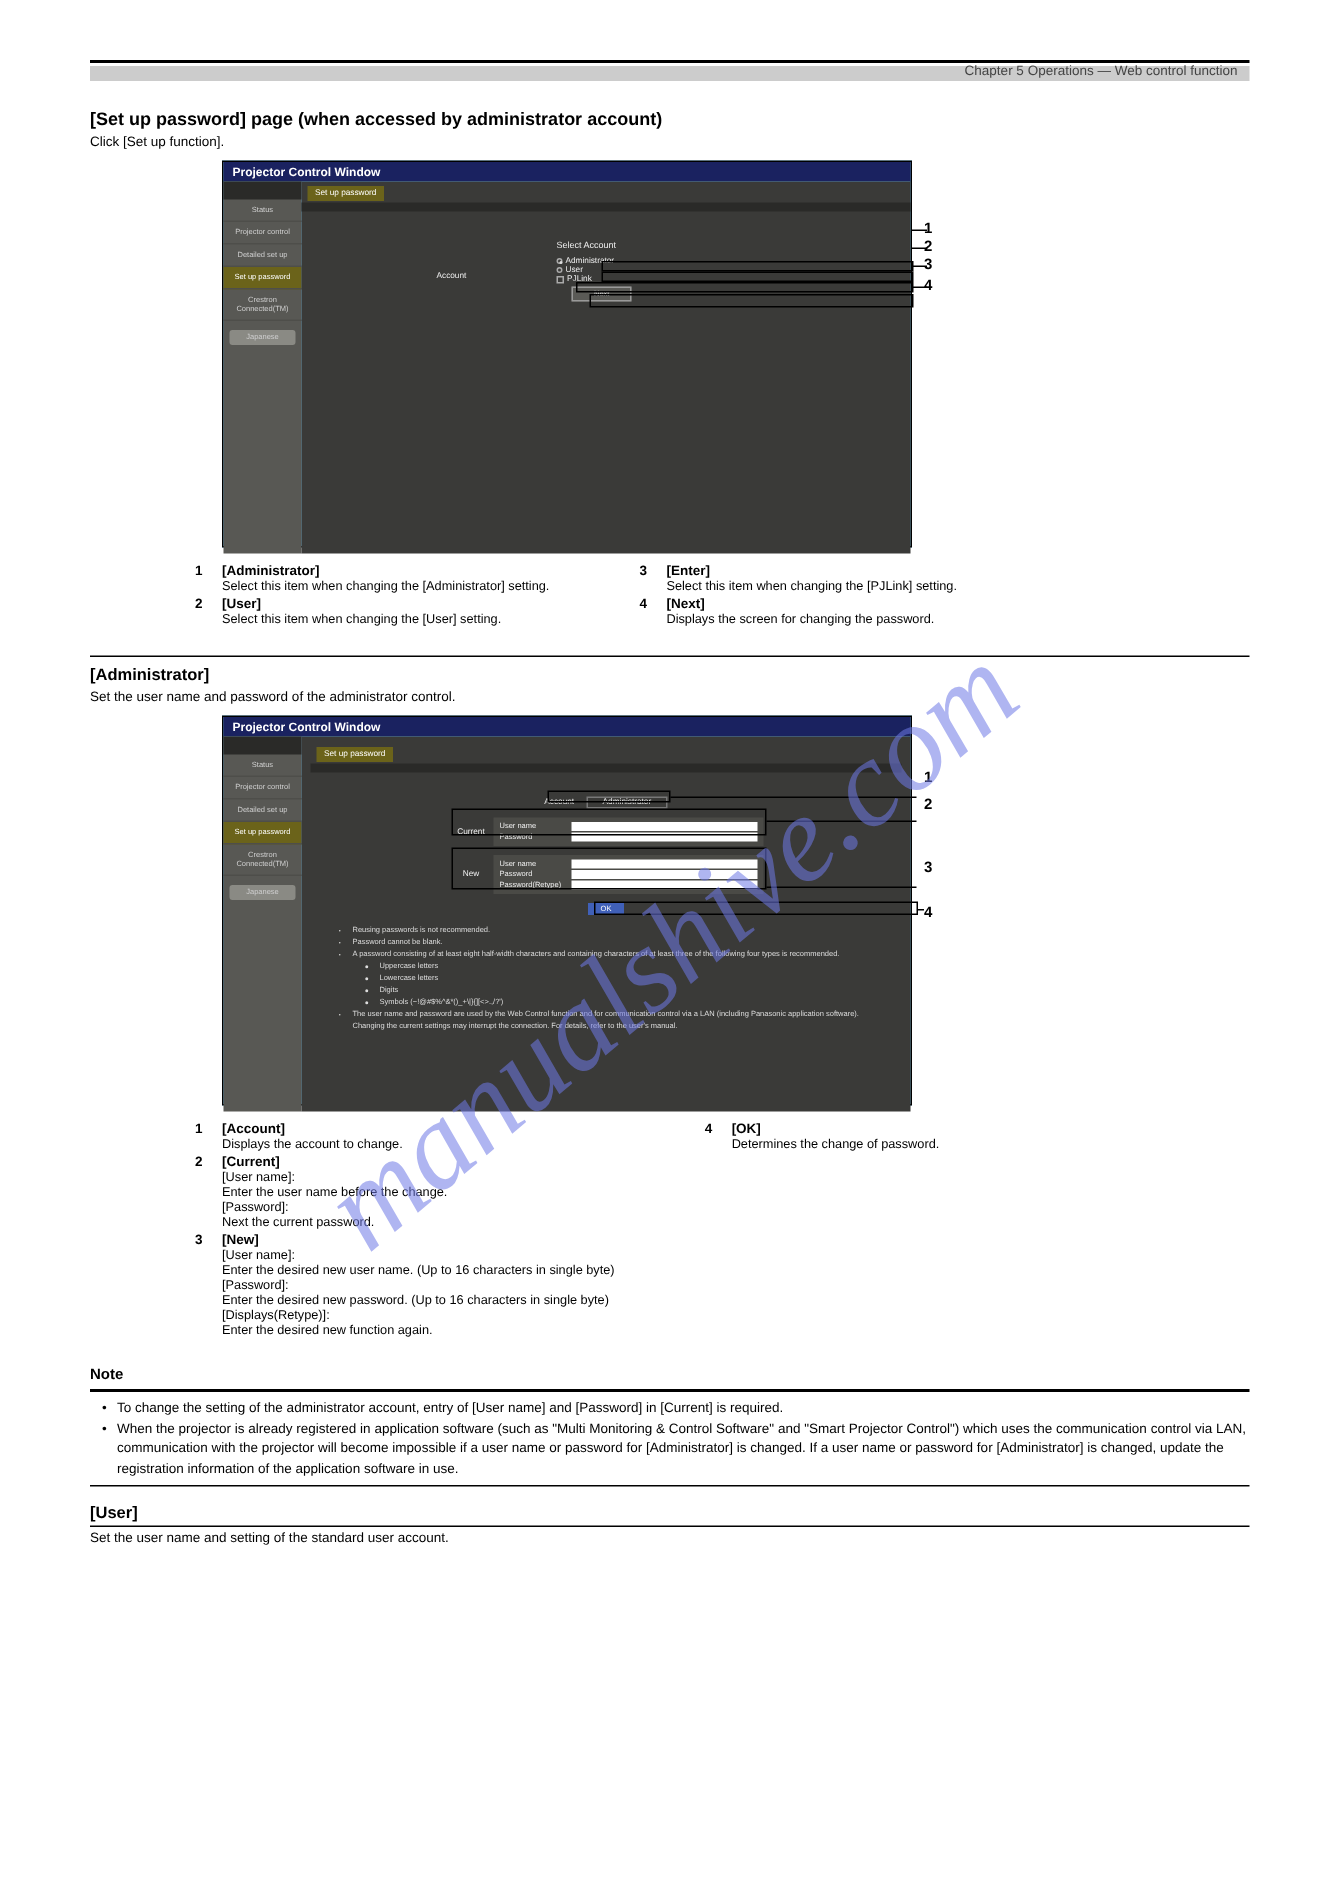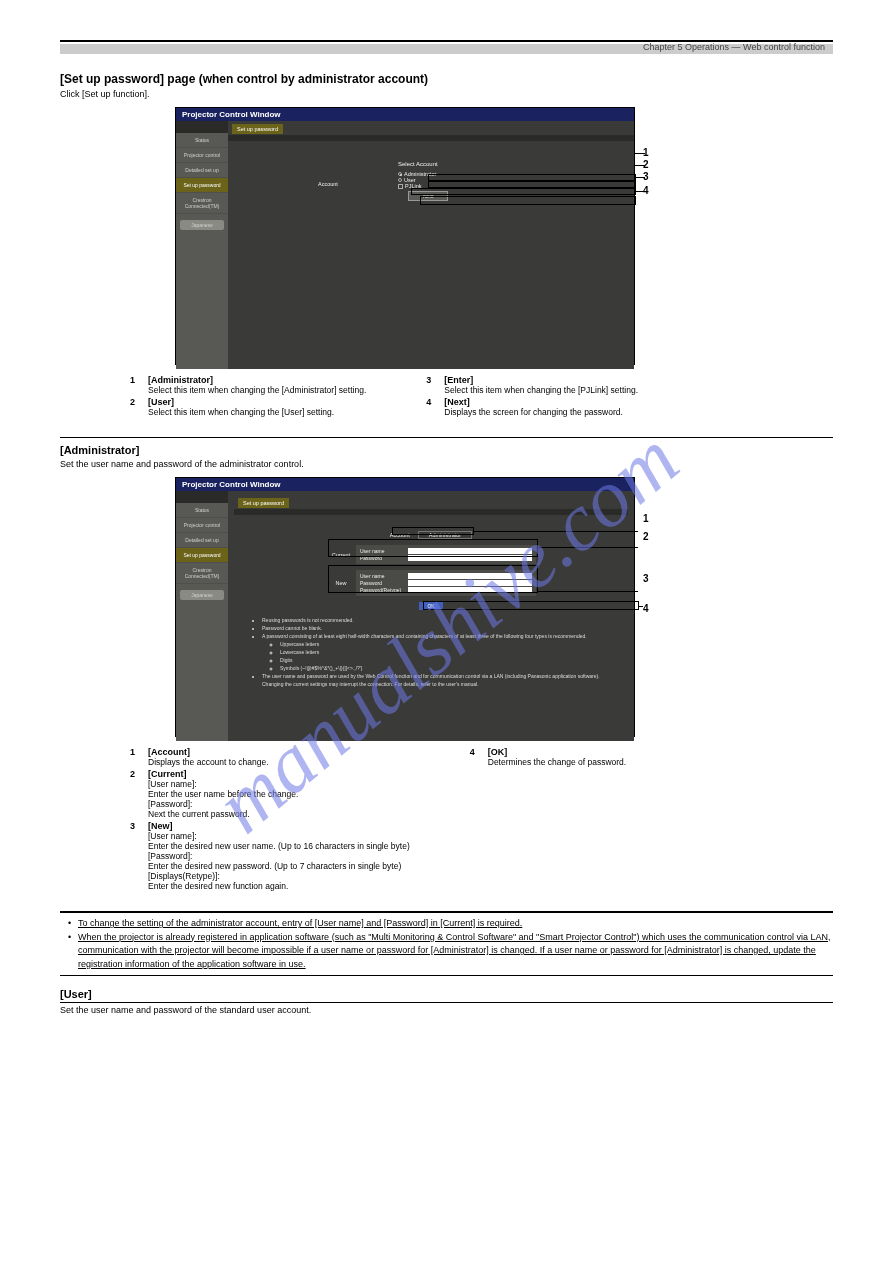--- a/index.html
+++ b/index.html
@@ -23,21 +23,21 @@
     content: attr(data-label);
     position: absolute; right: 8px; top: -2px; font-size: 9px; color: #444;
   }
   .section-title { font-size: 12px; font-weight: bold; margin-bottom: 3px; }
   .section-sub { font-size: 9px; margin-bottom: 8px; }
   .screenshot-block { display: flex; gap: 8px; margin-bottom: 10px; }
   .screenshot {
     width: 460px;
     background: #7dd3fc;
     border: 1px solid #000;
-    margin-left: 115px;
+    margin-left: 88px;
     position: relative;
   }
   .scr-titlebar {
     background: #1a2260; color: #fff; font-weight: bold;
     font-size: 8px; padding: 2px 6px;
   }
   .scr-body { display: flex; }
   .scr-sidebar { width: 52px; background: #585854; }
   .scr-sidebar-top { height: 12px; background: #2a2a28;}
   .scr-tab {
@@ -86,21 +86,21 @@
   .s2-field { display:flex; align-items:center; gap:4px; margin:1px 0;}
   .s2-field .flbl { width:44px; font-size:5px; }
   .s2-field .fval { flex:1; height:6px; background:#fff; }
   .s2-ok { display:block; margin:4px auto; width:24px; text-align:center; background:#4060b8; color:#fff; font-size:5px; padding:1px 0; }
   .s2-notes { margin:6px 12px 8px 18px; font-size:5px; color:#ddd; line-height:1.6;}
   .s2-notes li{ list-style: disc; margin-left:10px;}
   .s2-notes li li{ list-style: circle;}
   
   .note-head { font-weight:bold; font-size:10px; margin-bottom:4px;}
   .note-box { border-top:2px solid #000; border-bottom:1px solid #000; padding:4px 0; margin-bottom:12px;}
-  .note-ul li { font-size:9px; list-style: none; margin-left:8px; position:relative; padding-left:10px; line-height:1.5;text-decoration:underline;}
+  .note-ul li { font-size:9px; list-style: none; margin-left:8px; position:relative; padding-left:10px; line-height:1.5;}
   .note-ul li::before{ content:"• "; position:absolute; left:0;}
   .subhead { font-weight:bold; font-size:11px; margin:8px 0 2px 0; border-bottom:1px solid #000; padding-bottom:2px;}
   .page-num { text-align:center; font-size:8px; margin-top:20px;}
 
   
   .watermark {
     position: absolute;
     top: 50%; left: 50%;
     transform: translate(-50%, -50%) rotate(-40deg);
     font-size: 82px;
@@ -114,21 +114,21 @@
 </style>
 </head>
 <body>
 
 <div class="watermark">manualshive.com</div>
 
 <div class="page-wrap">
   <div class="chapter-marker"></div>
   <div class="header-bar" data-label="Chapter 5 Operations — Web control function"></div>
 
-  <div class="section-title">[Set up password] page (when control by administrator account)</div>
+  <div class="section-title">[Set up password] page (when accessed by administrator account)</div>
   <div class="section-sub">Click [Set up function].</div>
 
   <div class="screenshot-block">
     <div class="screenshot" style="height:258px;">
       <div class="scr-titlebar">Projector Control Window</div>
       <div class="scr-body" style="height:248px;">
         <div class="scr-sidebar">
           <div class="scr-sidebar-top"></div>
           <div class="scr-tab">Status</div>
           <div class="scr-tab">Projector control</div>
@@ -308,37 +308,38 @@
           <span class="desc-sub">[Password]:</span>
           <span class="desc-sub">Next the current password.</span>
         </span>
       </div>
       <div class="desc-row">
           <span class="desc-num">3</span>
         <span><span class="desc-title">[New]</span><br>
           <span class="desc-sub">[User name]:</span>
           <span class="desc-sub">Enter the desired new user name. (Up to 16 characters in single byte)</span>
           <span class="desc-sub">[Password]:</span>
-          <span class="desc-sub">Enter the desired new password. (Up to 7 characters in single byte)</span>
+          <span class="desc-sub">Enter the desired new password. (Up to 16 characters in single byte)</span>
           <span class="desc-sub">[Displays(Retype)]:</span>
           <span class="desc-sub">Enter the desired new function again.</span>
         </span>
       </div>
     </div>
     <div>
       <div class="desc-row">
           <span class="desc-num">4</span>
           <span><span class="desc-title">[OK]</span><br><span class="desc-sub">Determines the change of password.</span></span>
         </div>
     </div>
   </div>
 
+  <div class="note-head">Note</div>
   <div class="note-box">
     <ul class="note-ul">
       <li>To change the setting of the administrator account, entry of [User name] and [Password] in [Current] is required.</li>
       <li>When the projector is already registered in application software (such as "Multi Monitoring &amp; Control Software" and "Smart Projector Control") which uses the communication control via LAN, communication with the projector will become impossible if a user name or password for [Administrator] is changed. If a user name or password for [Administrator] is changed, update the registration information of the application software in use.</li>
     </ul>
   </div>
 
   <div class="subhead">[User]</div>
-  <div class="section-sub">Set the user name and password of the standard user account.</div>
+  <div class="section-sub">Set the user name and setting of the standard user account.</div>
 
 </div>
 
 </body></html>

